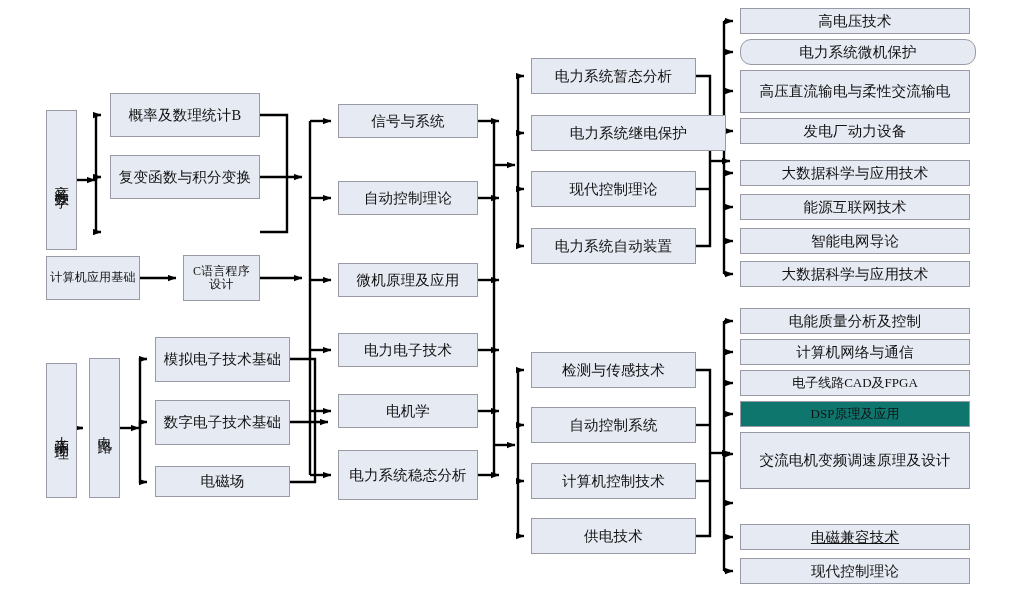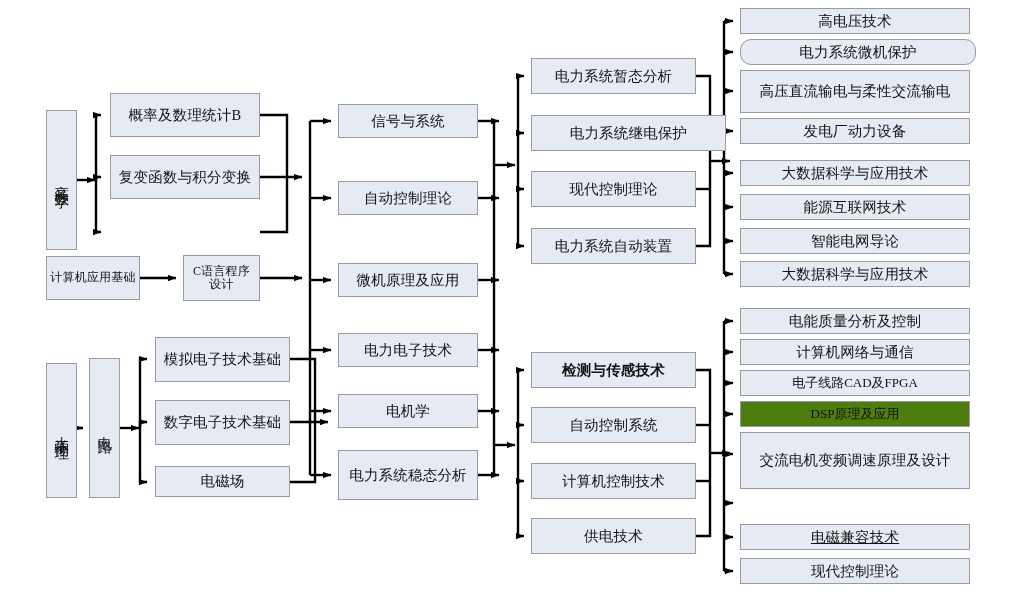--- a/index.html
+++ b/index.html
@@ -146,35 +146,35 @@
   <div class="node" style="left: 338px; top: 263px; width: 140px; height: 34px; background: rgb(230, 234, 243); border-color: rgb(154, 154, 166);">微机原理及应用</div>
   <div class="node" style="left: 338px; top: 333px; width: 140px; height: 34px; background: rgb(230, 234, 243); border-color: rgb(154, 154, 166);">电力电子技术</div>
   <div class="node" style="left: 338px; top: 394px; width: 140px; height: 34px; background: rgb(230, 234, 243); border-color: rgb(154, 154, 166);">电机学</div>
   <div class="node" style="left: 338px; top: 450px; width: 140px; height: 50px; background: rgb(230, 234, 243); border-color: rgb(154, 154, 166);">电力系统稳态分析</div>
 
   <div class="node" style="left: 531px; top: 58px; width: 165px; height: 36px; background: rgb(230, 234, 243); border-color: rgb(154, 154, 166);">电力系统暂态分析</div>
   <div class="node" style="left: 531px; top: 115px; width: 195px; height: 36px; background: rgb(230, 234, 243); border-color: rgb(154, 154, 166);">电力系统继电保护</div>
   <div class="node" style="left: 531px; top: 171px; width: 165px; height: 36px; background: rgb(230, 234, 243); border-color: rgb(154, 154, 166);">现代控制理论</div>
   <div class="node" style="left: 531px; top: 228px; width: 165px; height: 36px; background: rgb(230, 234, 243); border-color: rgb(154, 154, 166);">电力系统自动装置</div>
 
-  <div class="node" style="left: 531px; top: 352px; width: 165px; height: 36px; background: rgb(230, 234, 243); border-color: rgb(154, 154, 166); font-weight: bold;">检测与传感技术</div>
+  <div class="node" style="left: 531px; top: 352px; width: 165px; height: 36px; background: rgb(230, 234, 243); border-color: rgb(154, 154, 166);">检测与传感技术</div>
   <div class="node" style="left: 531px; top: 407px; width: 165px; height: 36px; background: rgb(230, 234, 243); border-color: rgb(154, 154, 166);">自动控制系统</div>
   <div class="node" style="left: 531px; top: 463px; width: 165px; height: 36px; background: rgb(230, 234, 243); border-color: rgb(154, 154, 166);">计算机控制技术</div>
   <div class="node" style="left: 531px; top: 518px; width: 165px; height: 36px; background: rgb(230, 234, 243); border-color: rgb(154, 154, 166); text-align: right;">供电技术</div>
 
   <div class="node" style="left: 740px; top: 8px; width: 230px; height: 26px; background: rgb(230, 234, 243); border-color: rgb(154, 154, 166);">高电压技术</div>
   <div class="node" style="left: 740px; top: 39px; width: 236px; height: 26px; background: rgb(230, 234, 243); border-color: rgb(154, 154, 166); border-radius: 11px;">电力系统微机保护</div>
   <div class="node" style="left: 740px; top: 70px; width: 230px; height: 43px; background: rgb(230, 234, 243); border-color: rgb(154, 154, 166);">高压直流输电与柔性交流输电</div>
   <div class="node" style="left: 740px; top: 118px; width: 230px; height: 26px; background: rgb(230, 234, 243); border-color: rgb(154, 154, 166);">发电厂动力设备</div>
   <div class="node" style="left: 740px; top: 160px; width: 230px; height: 26px; background: rgb(230, 234, 243); border-color: rgb(154, 154, 166);">大数据科学与应用技术</div>
   <div class="node" style="left: 740px; top: 194px; width: 230px; height: 26px; background: rgb(230, 234, 243); border-color: rgb(154, 154, 166);">能源互联网技术</div>
   <div class="node" style="left: 740px; top: 228px; width: 230px; height: 26px; background: rgb(230, 234, 243); border-color: rgb(154, 154, 166);">智能电网导论</div>
   <div class="node" style="left: 740px; top: 261px; width: 230px; height: 26px; background: rgb(230, 234, 243); border-color: rgb(154, 154, 166);">大数据科学与应用技术</div>
 
   <div class="node" style="left: 740px; top: 308px; width: 230px; height: 26px; background: rgb(230, 234, 243); border-color: rgb(154, 154, 166);">电能质量分析及控制</div>
   <div class="node" style="left: 740px; top: 339px; width: 230px; height: 26px; background: rgb(230, 234, 243); border-color: rgb(154, 154, 166);">计算机网络与通信</div>
   <div class="node xsm" style="left: 740px; top: 370px; width: 230px; height: 26px; background: rgb(230, 234, 243); border-color: rgb(154, 154, 166);">电子线路CAD及FPGA</div>
-  <div class="node xsm" style="left: 740px; top: 401px; width: 230px; height: 26px; background: #4d7c0f; border-color: rgb(154, 154, 166);">DSP原理及应用</div>
+  <div class="node xsm" style="left: 740px; top: 401px; width: 230px; height: 26px; background: #0f766e; border-color: rgb(154, 154, 166);">DSP原理及应用</div>
   <div class="node" style="left: 740px; top: 432px; width: 230px; height: 57px; background: rgb(230, 234, 243); border-color: rgb(154, 154, 166);">交流电机变频调速原理及设计</div>
   <div class="node" style="left: 740px; top: 524px; width: 230px; height: 26px; background: rgb(230, 234, 243); border-color: rgb(154, 154, 166); text-decoration: underline;">电磁兼容技术</div>
   <div class="node" style="left: 740px; top: 558px; width: 230px; height: 26px; background: rgb(230, 234, 243); border-color: rgb(154, 154, 166);">现代控制理论</div>
 
 </div>
 
 </body></html>

